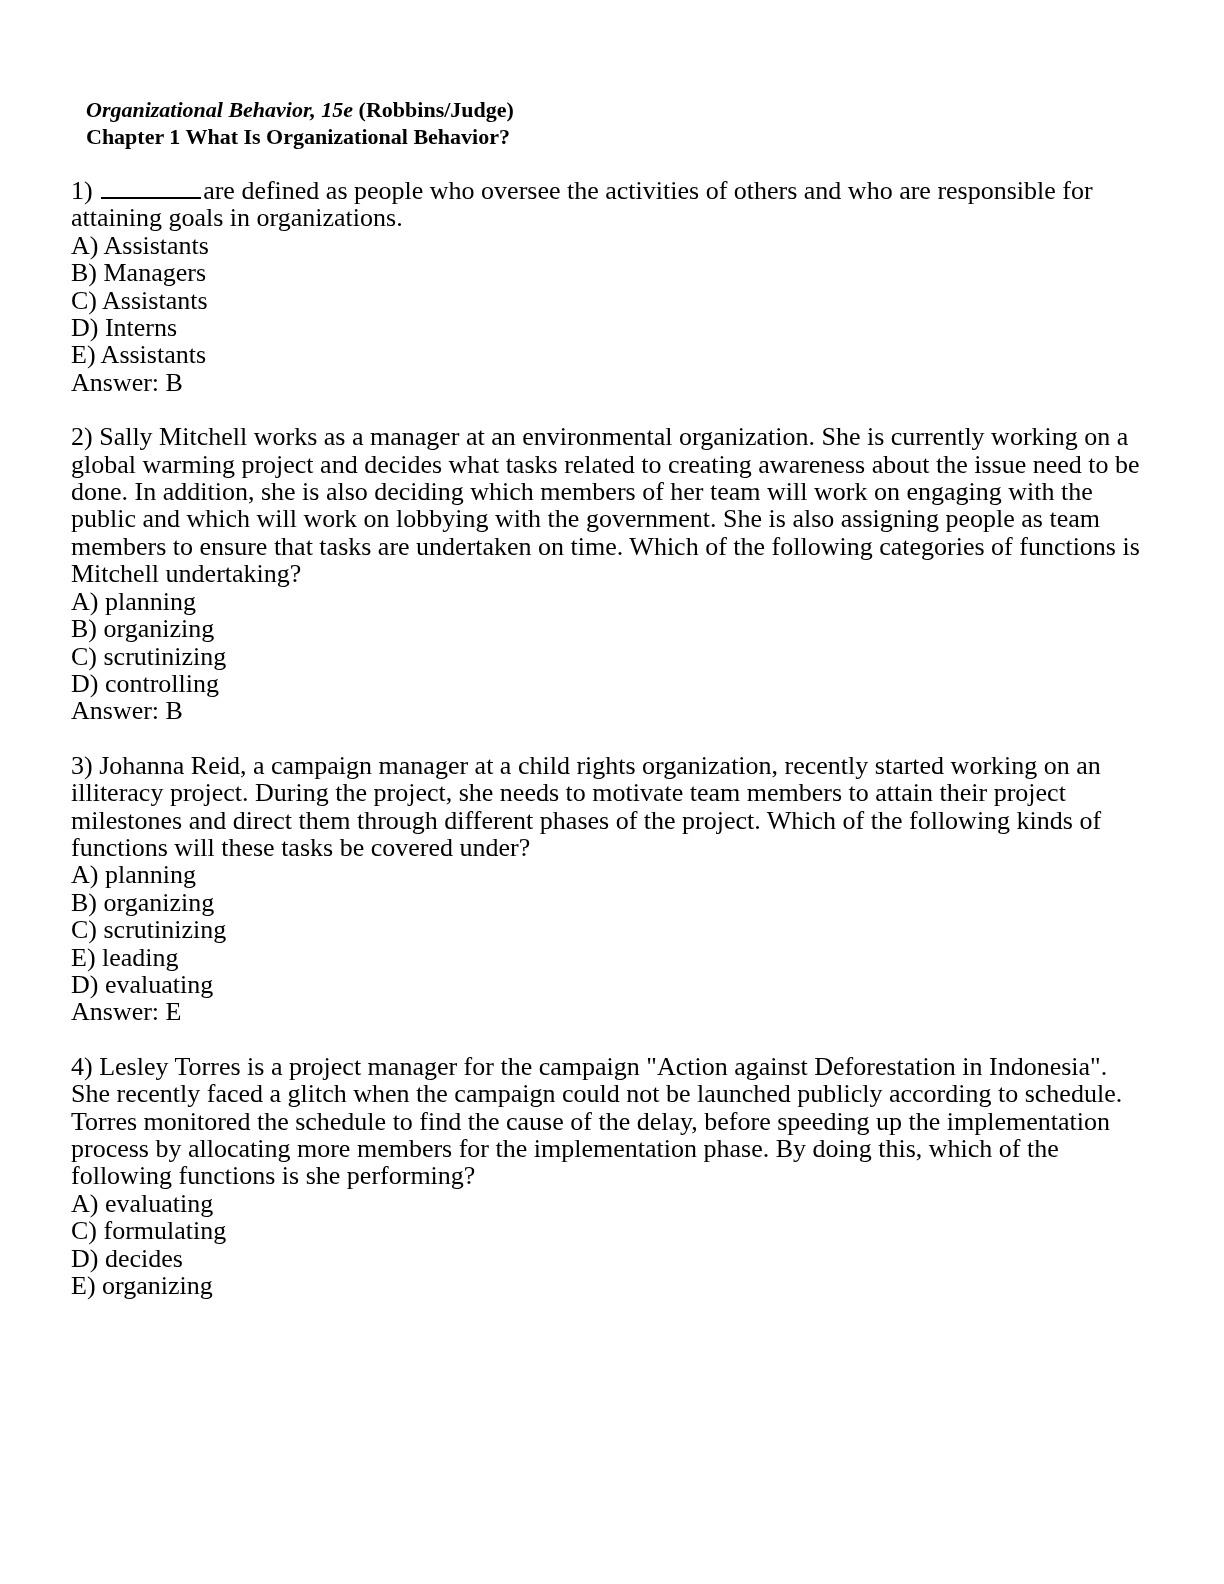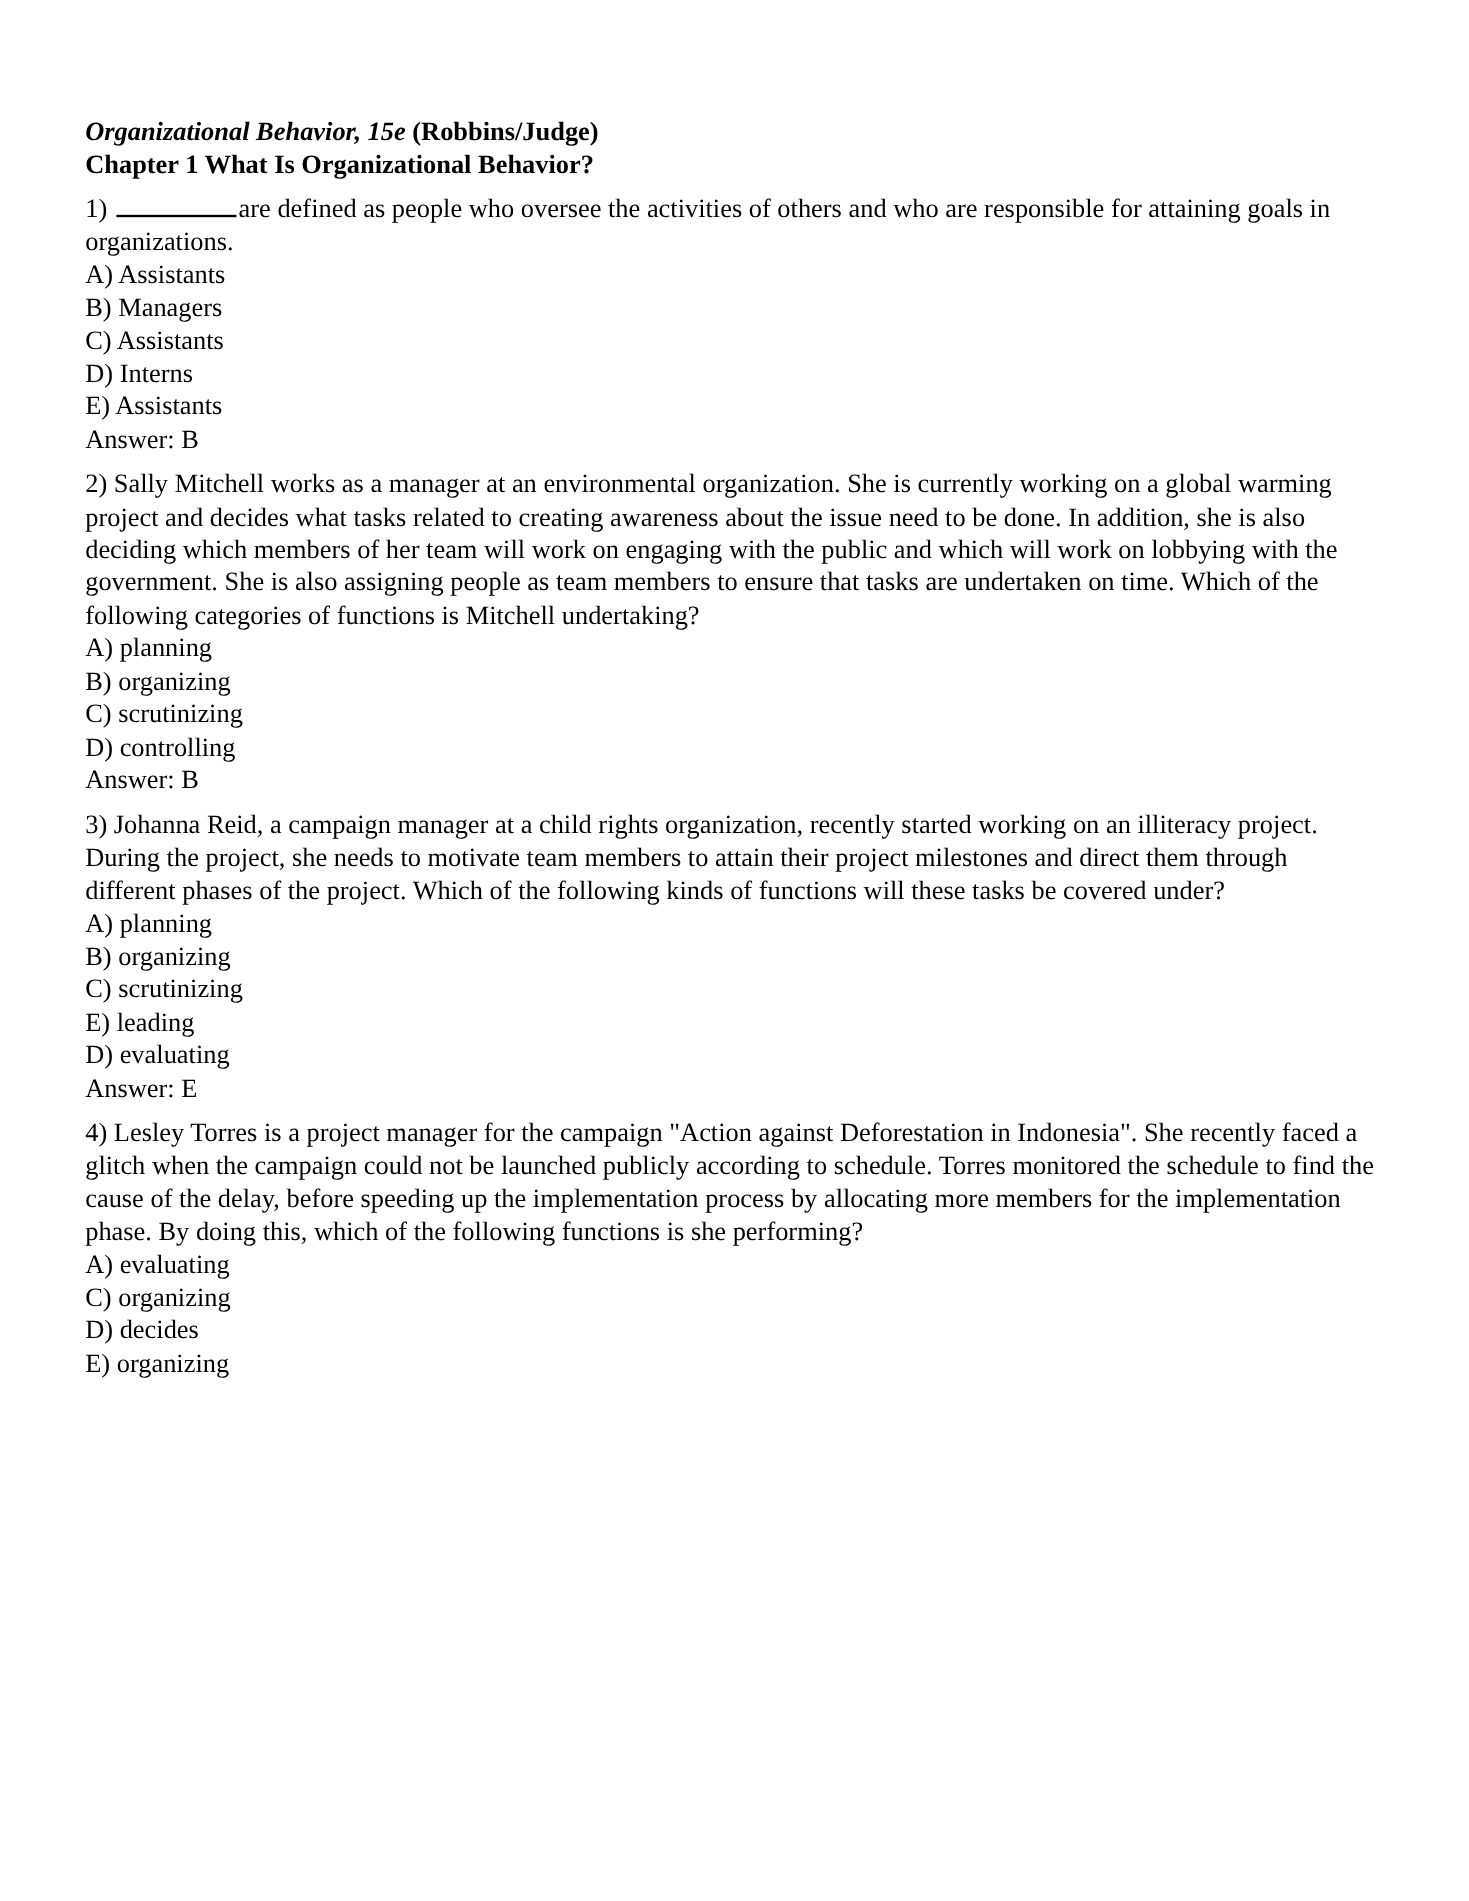--- a/index.html
+++ b/index.html
@@ -4,27 +4,27 @@
 <style>
   html, body { margin: 0; padding: 0; background: #ffffff; }
   body {
     width: 1224px; height: 1584px; position: relative; overflow: hidden;
     font-family: "Liberation Serif", "DejaVu Serif", serif;
     color: #000;
   }
   .page { position: absolute; left: 71px; top: 96px; width: 1080px; }
   .title-line { font-size: 22px; font-weight: bold; line-height: 27px; margin: 0; }
   .title-line .ital { font-style: italic; }
-  .q { margin-top: 10px; font-size: 22px; line-height: 27.4px; }
+  .q { margin-top: 27px; font-size: 26px; line-height: 27.4px; }
   .q .stem, .q .opt, .q .ans { margin: 0; }
   .blank {
     display: inline-block; width: 100px; border-bottom: 2px solid #000;
     height: 18px; vertical-align: baseline; margin: 0 2px;
   }
-  .titles { margin-bottom: 0; }
+  .titles { margin-bottom: 0; margin-left: 15px; }
 </style>
 </head>
 <body>
 
 <div class="page">
   <div class="titles">
     <p class="title-line">
       <span class="ital">Organizational Behavior, 15e</span>
       <span>(Robbins/Judge)</span>
     </p>
@@ -68,17 +68,17 @@
     <p class="opt">D) evaluating</p>
     <p class="ans">Answer: E</p>
   </div>
 
   <div class="q">
     <p class="stem">
       <span>4)</span>
       <span>Lesley Torres is a project manager for the campaign "Action against Deforestation in Indonesia". She recently faced a glitch when the campaign could not be launched publicly according to schedule. Torres monitored the schedule to find the cause of the delay, before speeding up the implementation process by allocating more members for the implementation phase. By doing this, which of the following functions is she performing?</span>
     </p>
     <p class="opt">A) evaluating</p>
-    <p class="opt">C) organizing</p>
+    <p class="opt">C) formulating</p>
     <p class="opt">D) decides</p>
     <p class="opt">E) organizing</p>
   </div>
 </div>
 
 </body></html>

